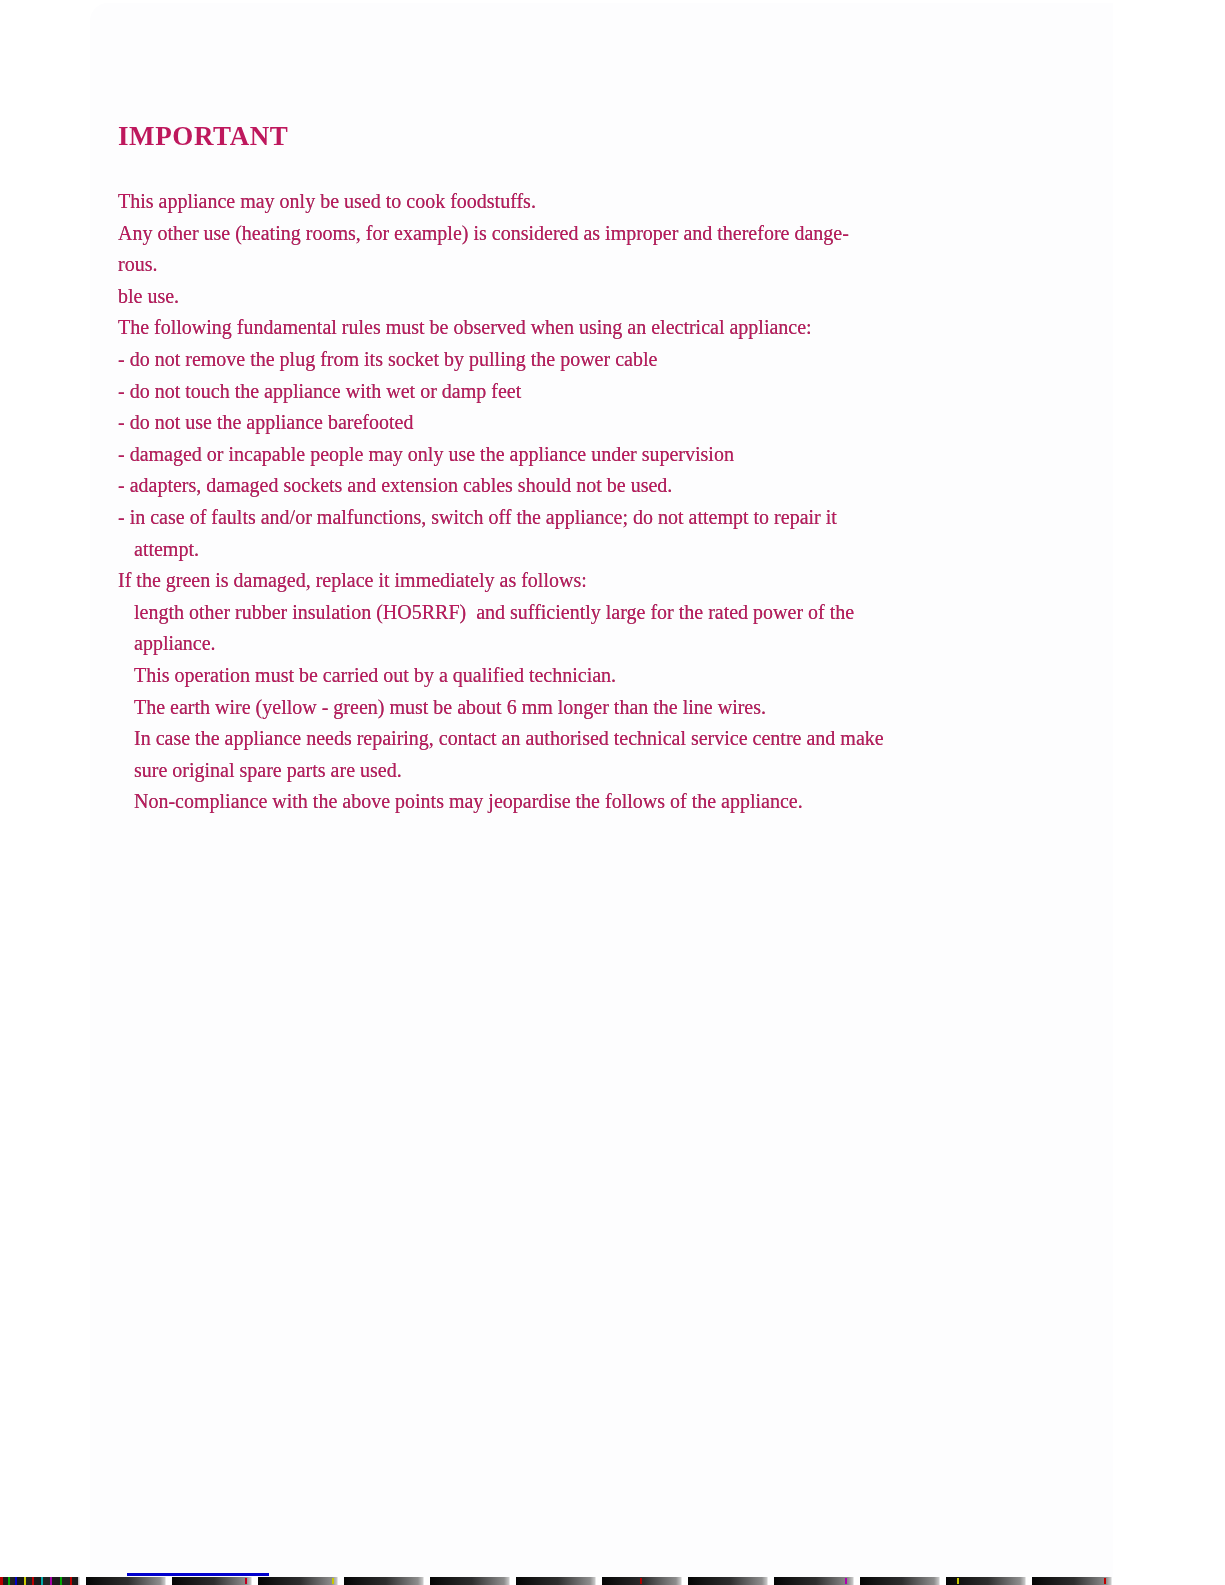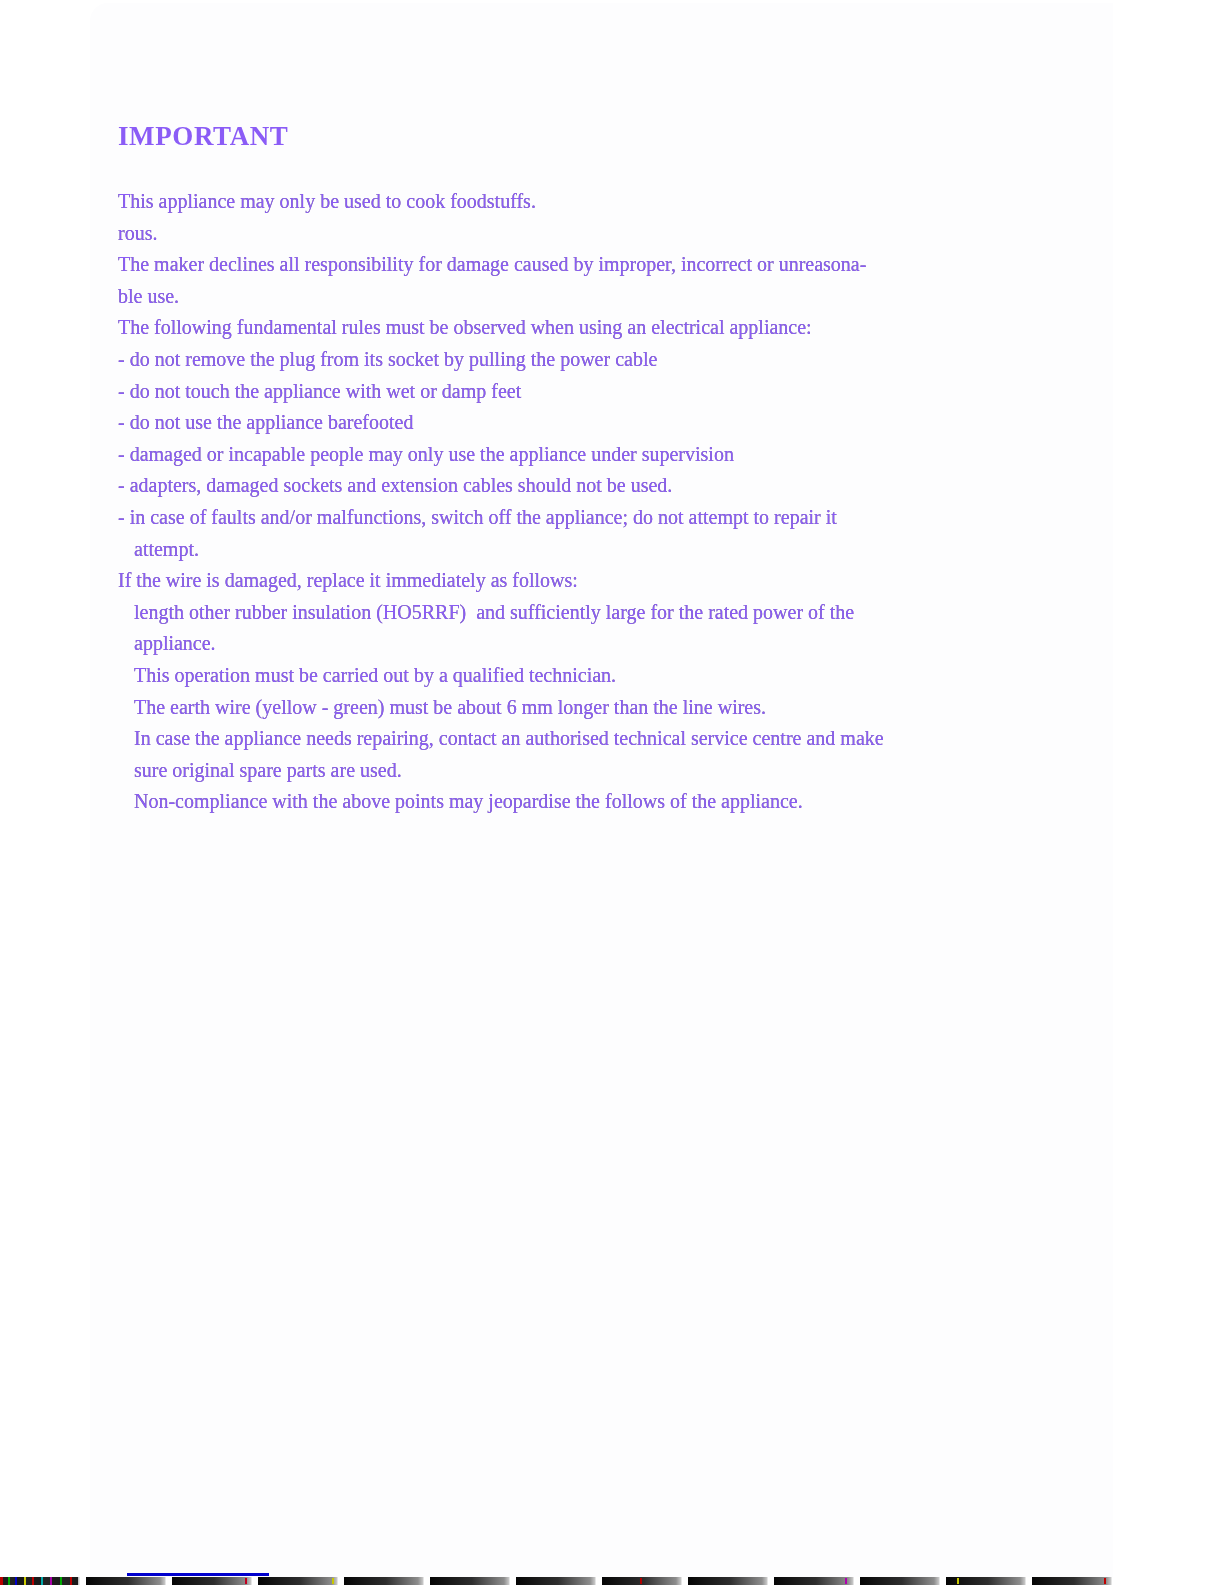--- a/index.html
+++ b/index.html
@@ -7,21 +7,21 @@
     padding: 0;
     background: #ffffff;
   }
   #page {
     position: relative;
     width: 1113px;
     height: 1585px;
     background: #ffffff;
     overflow: hidden;
     font-family: "Liberation Serif", "DejaVu Serif", serif;
-    color: #8b5cf6;
+    color: #be185d;
   }
   
   .scan-sheet {
     position: absolute;
     left: 90px;
     top: 3px;
     right: 0;
     height: 1578px;
     background: #fdfdfe;
     border-top-left-radius: 18px;
@@ -112,32 +112,32 @@
 <body>
 
 <div id="page">
 
   <div class="scan-sheet"></div>
 
   <div class="doc-heading">IMPORTANT</div>
 
   <div class="body-text">
     <div class="ln">This appliance may only be used to cook foodstuffs.</div>
+    <div class="ln">Any other use (heating rooms, for example) is considered as improper and therefore dange-</div>
     <div class="ln">rous.</div>
-    <div class="ln">The maker declines all responsibility for damage caused by improper, incorrect or unreasona-</div>
     <div class="ln">ble use.</div>
     <div class="ln">The following fundamental rules must be observed when using an electrical appliance:</div>
     <div class="ln">- do not remove the plug from its socket by pulling the power cable</div>
     <div class="ln">- do not touch the appliance with wet or damp feet</div>
     <div class="ln">- do not use the appliance barefooted</div>
     <div class="ln">- damaged or incapable people may only use the appliance under supervision</div>
     <div class="ln">- adapters, damaged sockets and extension cables should not be used.</div>
     <div class="ln">- in case of faults and/or malfunctions, switch off the appliance; do not attempt to repair it</div>
     <div class="ln ind">attempt.</div>
-    <div class="ln">If the wire is damaged, replace it immediately as follows:</div>
+    <div class="ln">If the green is damaged, replace it immediately as follows:</div>
     <div class="ln ind">length other rubber insulation (HO5RRF)  and sufficiently large for the rated power of the</div>
     <div class="ln ind">appliance.</div>
     <div class="ln ind">This operation must be carried out by a qualified technician.</div>
     <div class="ln ind">The earth wire (yellow - green) must be about 6 mm longer than the line wires.</div>
     <div class="ln ind">In case the appliance needs repairing, contact an authorised technical service centre and make</div>
     <div class="ln ind">sure original spare parts are used.</div>
     <div class="ln ind">Non-compliance with the above points may jeopardise the follows of the appliance.</div>
   </div>
 
   <div class="blue-line" style="background:#0000cd"></div>

